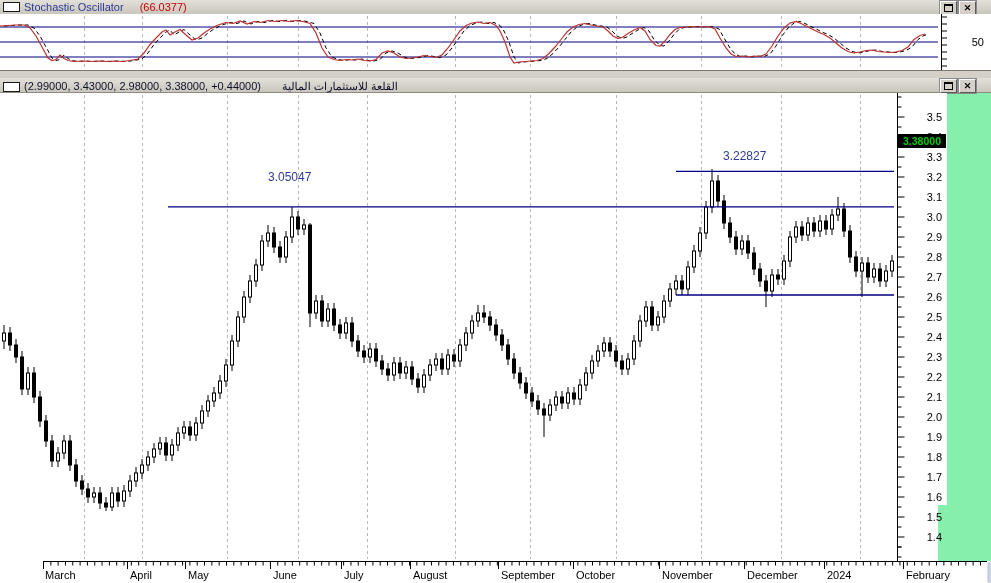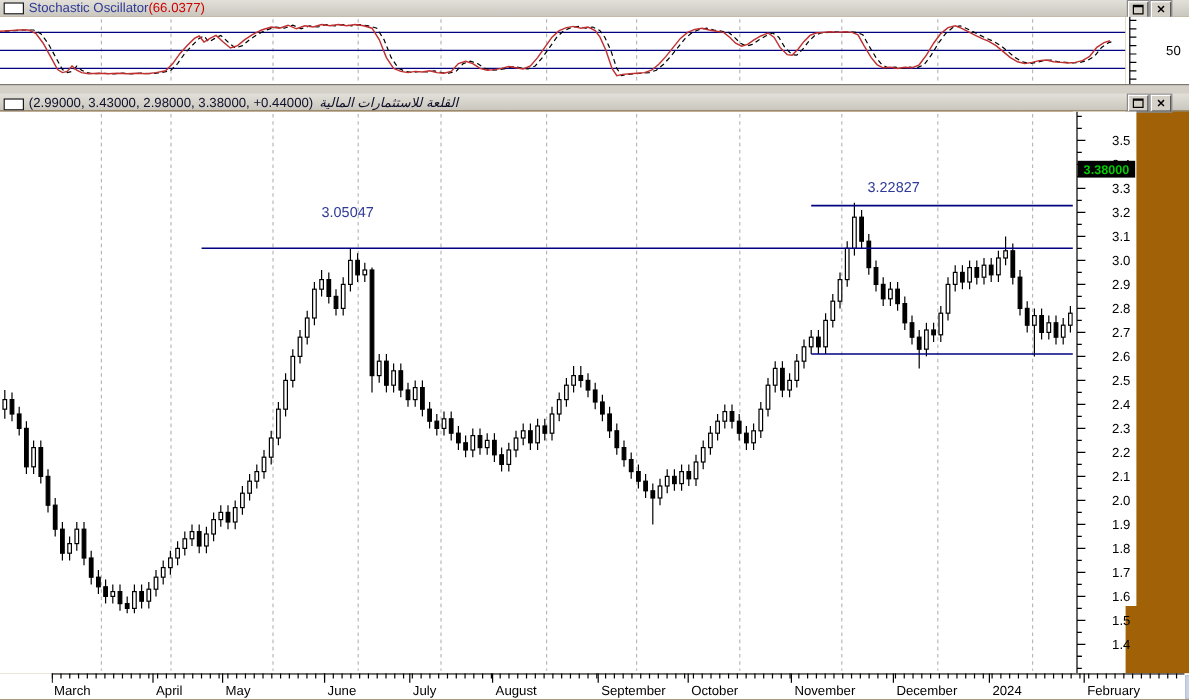--- a/index.html
+++ b/index.html
@@ -1,28 +1,28 @@
 <!DOCTYPE html>
 <html><head>
 <meta charset="utf-8">
 <style>
   html,body{margin:0;padding:0;background:#888;}
-  .screen{position:relative;width:991px;height:583px;background:#a16207;
+  .screen{position:relative;width:991px;height:583px;background:#86efac;
           font-family:"Liberation Sans",sans-serif;overflow:hidden;}
   
   .titlebar{position:absolute;left:0;width:991px;height:14px;
             background:linear-gradient(#e3e0d9,#c9c6be);
             border-bottom:1px solid #8f8b83;display:flex;align-items:center;}
   .tb1{top:0;} .tb2{top:78px;height:14px;align-items:flex-end;}
   .tb-icon{width:15px;height:8px;background:#fff;border:1px solid #1a1a1a;
            margin:0 4px 0 3px;flex:0 0 auto;}
   .tb-text{font-size:11px;line-height:12px;white-space:nowrap;color:#10102a;}
   .tb-title1{color:#2e3a96;}
-  .tb-val{color:#cc0000;margin-left:0;}
-  .tb-name-ar{margin-left:5px;font-style:italic;}
+  .tb-val{color:#cc0000;margin-left:16px;}
+  .tb-name-ar{margin-left:21px;}
   .tb-buttons{position:absolute;right:15px;top:1px;display:flex;gap:2px;}
   .wbtn{width:15px;height:12px;background:#d4d0c8;border:1px solid;
         border-color:#ffffff #5a5a5a #5a5a5a #ffffff;box-shadow:0 0 0 1px #8a8a8a;
         display:flex;align-items:center;justify-content:center;
         font-size:9px;font-weight:bold;color:#000;line-height:10px;cursor:default;}
   .max-glyph{width:7px;height:5px;border:1px solid #000;border-top-width:2px;}
   
   .stoch-panel{position:absolute;left:0;top:14px;width:938px;height:56px;background:#fff;}
   .stoch-axis{position:absolute;left:938px;top:14px;width:53px;height:56px;background:#fff;text-align:center;}
   .splitter{position:absolute;left:0;top:70px;width:991px;height:8px;

